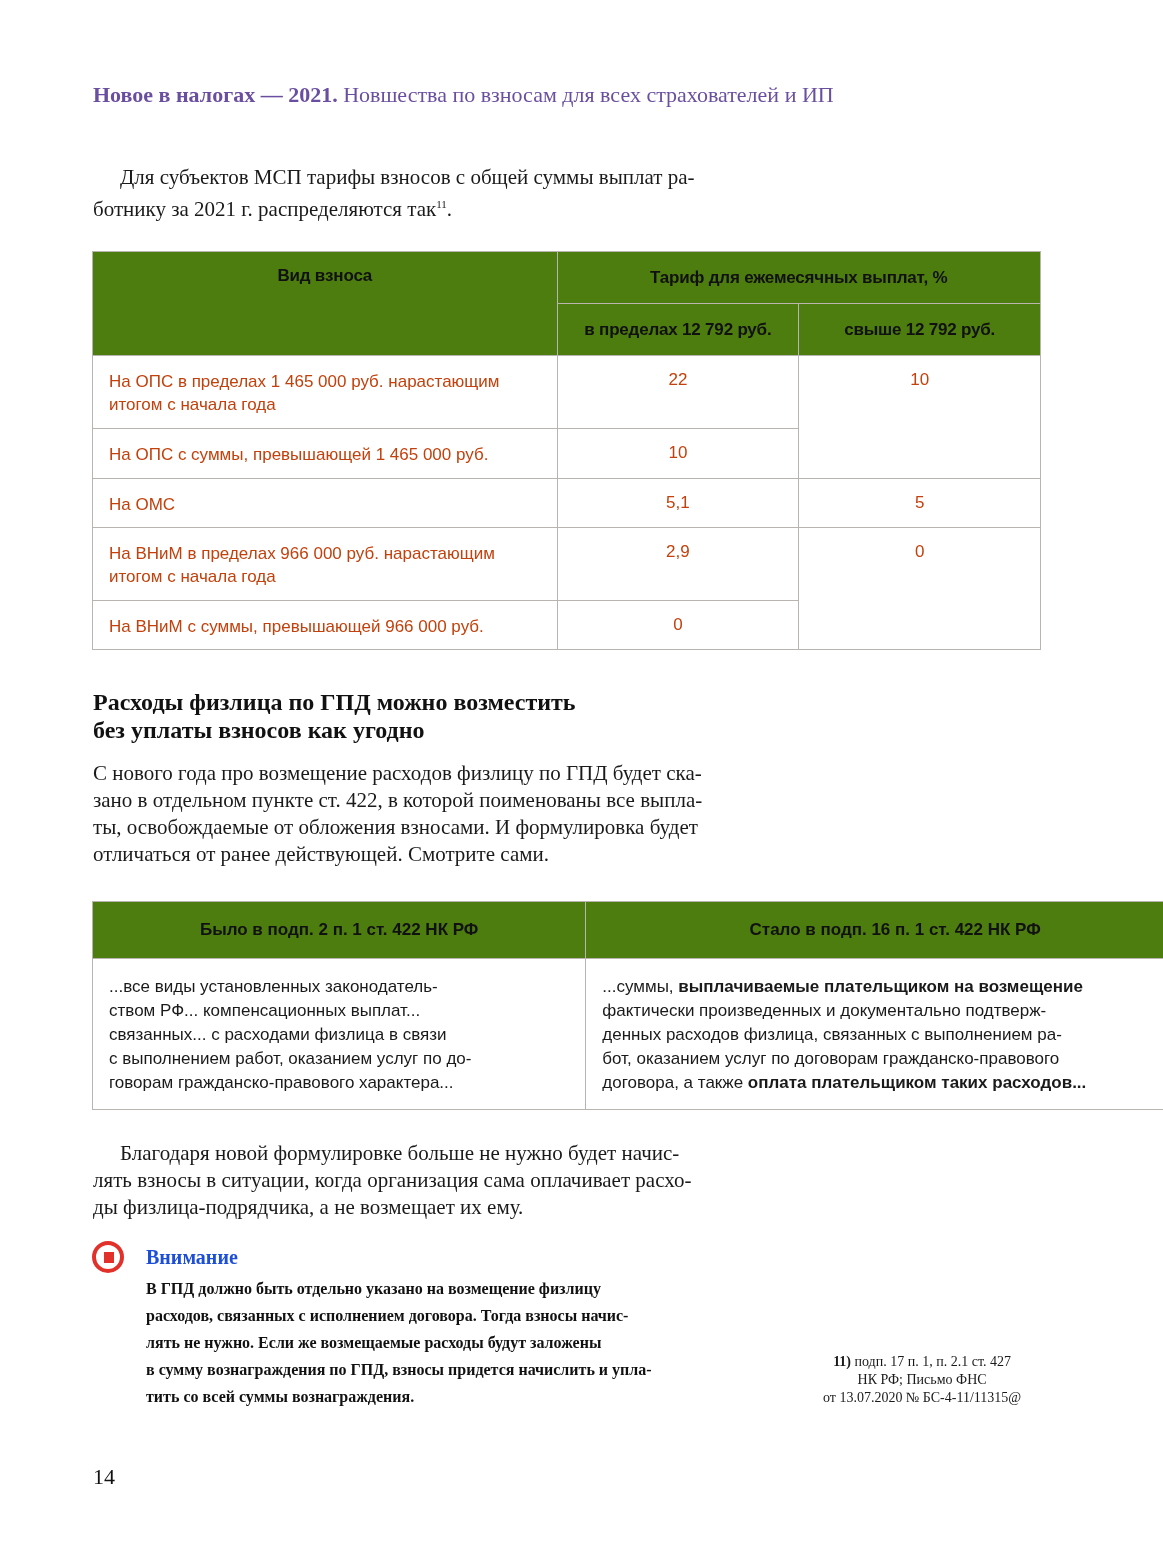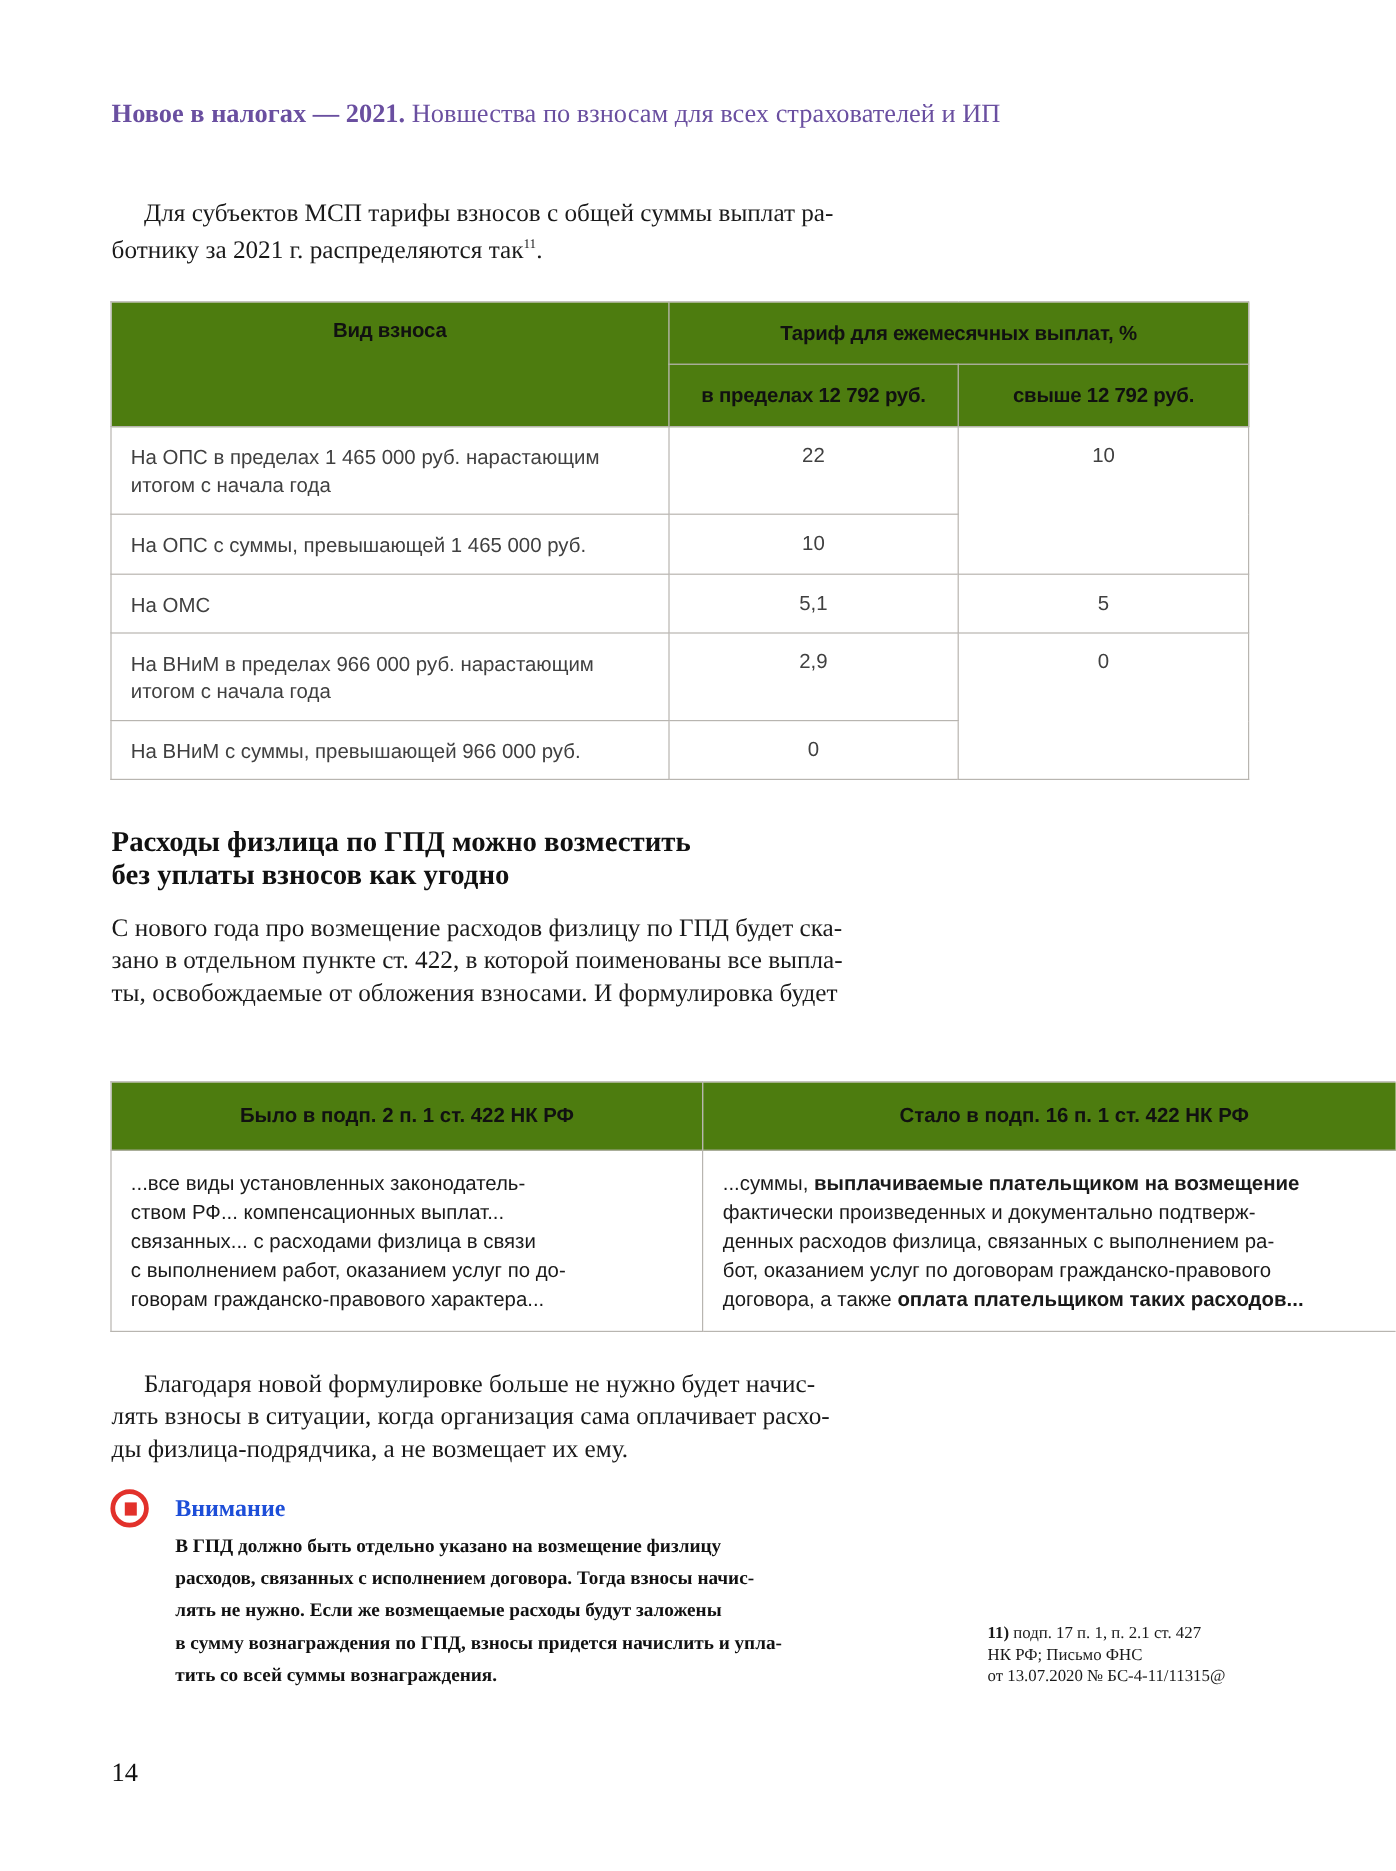--- a/index.html
+++ b/index.html
@@ -20,21 +20,21 @@
   .para .line { display: block; white-space: nowrap; }
   .para .indent { padding-left: 27px; }
   sup { font-size: 11px; }
 
   table { border-collapse: collapse; position: absolute; }
   td, th { border: 1px solid #b8b5b0; }
   th { background: #4d7c0f; font-weight: bold; color: #111; }
 
   #tariff-table { left: 92px; top: 251px; width: 949px; font-size: 17px; }
   #tariff-table th { height: 49px; font-size: 17px; letter-spacing: -0.2px; }
-  #tariff-table td { vertical-align: top; color: #404040; }
+  #tariff-table td { vertical-align: top; color: #c2410c; }
   #tariff-table td.label { padding: 14px 16px 10px 16px; line-height: 23px; }
   #tariff-table td.val { text-align: center; padding-top: 14px; }
   #tariff-table col.c1 { width: 465px; }
   #tariff-table col.c2 { width: 242px; }
   #tariff-table col.c3 { width: 242px; }
 
   #heading {
     position: absolute; left: 93px; top: 688px;
     font-size: 24px; line-height: 28px; font-weight: bold; color: #111;
   }
@@ -60,21 +60,21 @@
     font-size: 20px; font-weight: bold; color: #1d4ed8;
   }
   #warning-body {
     position: absolute; left: 146px; top: 1275px;
     font-size: 16px; line-height: 27px; font-weight: bold; color: #111;
   }
   #warning-body .line { display: block; white-space: nowrap; }
 
   #footnote {
     position: absolute; left: 823px; top: 1353px;
-    font-size: 14px; line-height: 18px; color: #1a1a1a;
+    font-size: 14px; line-height: 18px; color: #1a1a1a; text-align: center;
   }
   #footnote .line { display: block; white-space: nowrap; }
   #footnote b { font-weight: bold; }
 
   #page-number {
     position: absolute; left: 93px; top: 1464px; font-size: 22px; color: #111;
   }
 </style>
 </head>
 <body>
@@ -132,20 +132,21 @@
 
 <div id="heading" class="serif">
   <div>Расходы физлица по ГПД можно возместить</div>
   <div>без уплаты взносов как угодно</div>
 </div>
 
 <div class="para serif" style="top:760px;">
   <span class="line">С нового года про возмещение расходов физлицу по ГПД будет ска-</span>
   <span class="line">зано в отдельном пункте ст. 422, в которой поименованы все выпла-</span>
   <span class="line">ты, освобождаемые от обложения взносами. И формулировка будет</span>
+  <span class="line">отличаться от ранее действующей. Смотрите сами.</span>
 </div>
 
 <table id="compare-table" class="sans">
   <colgroup>
       <col class="c1">
       <col class="c2">
     </colgroup>
   <tbody>
       <tr>
     <th>Было в подп. 2 п. 1 ст. 422 НК РФ</th>

